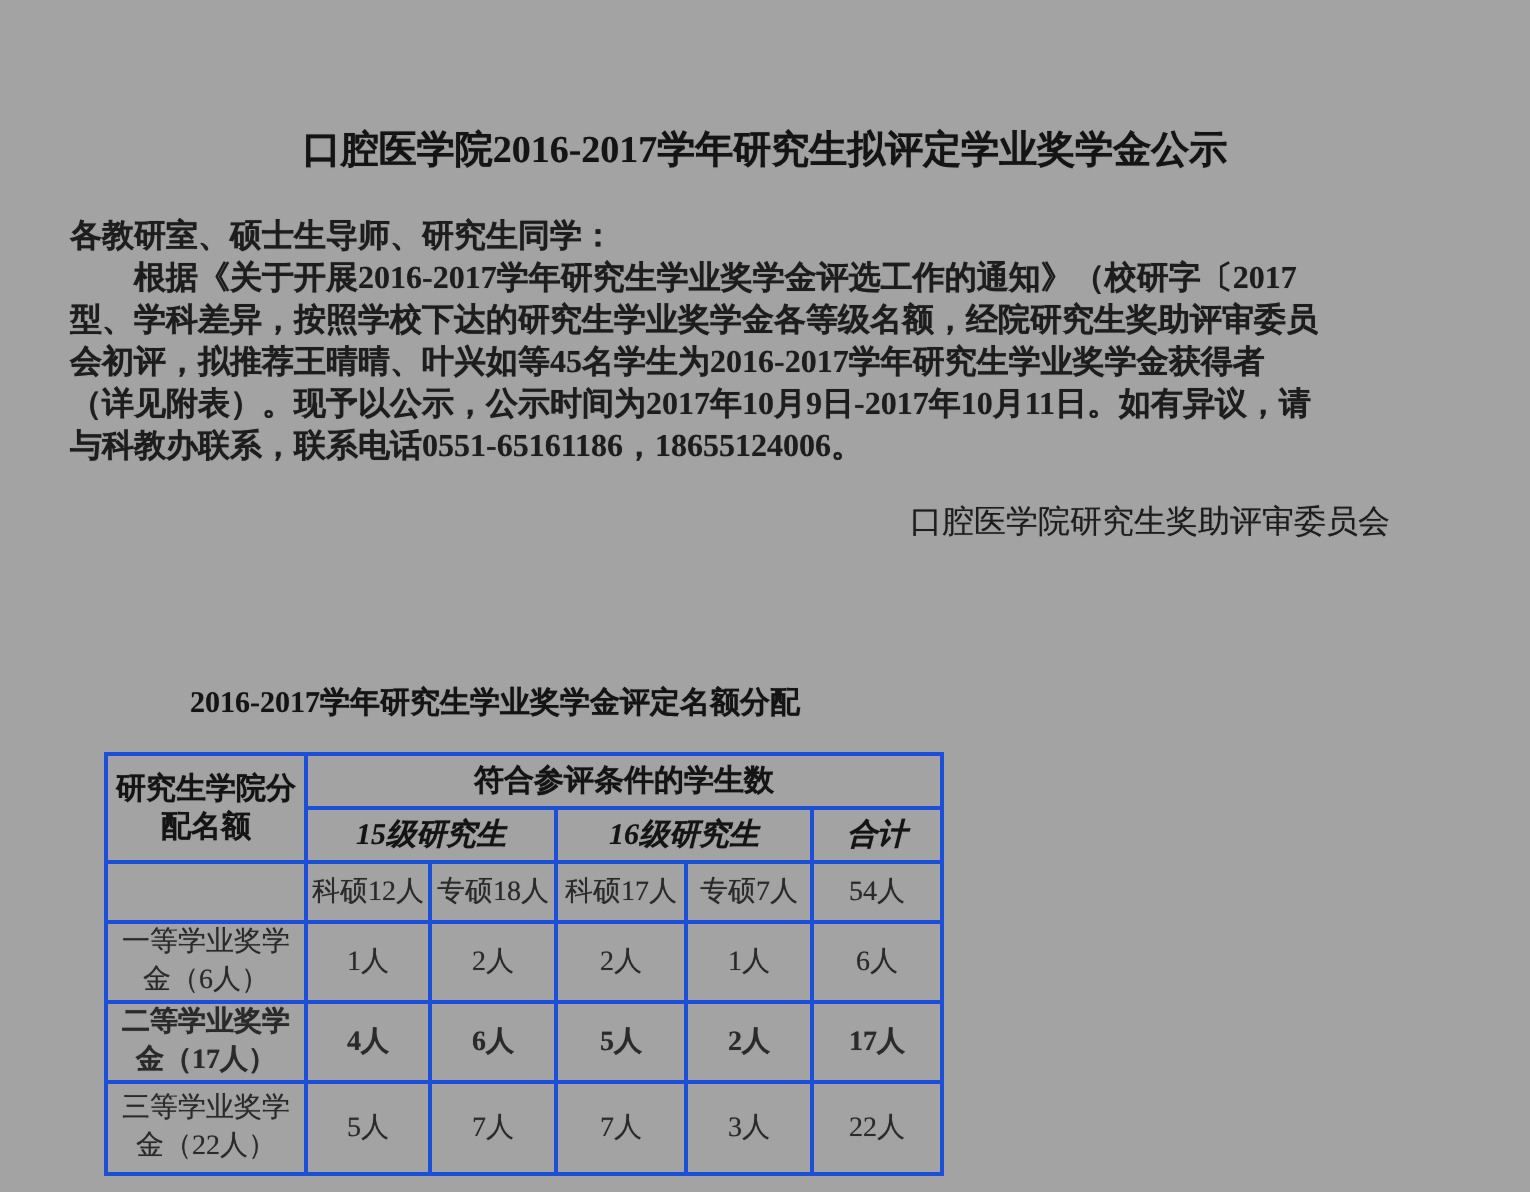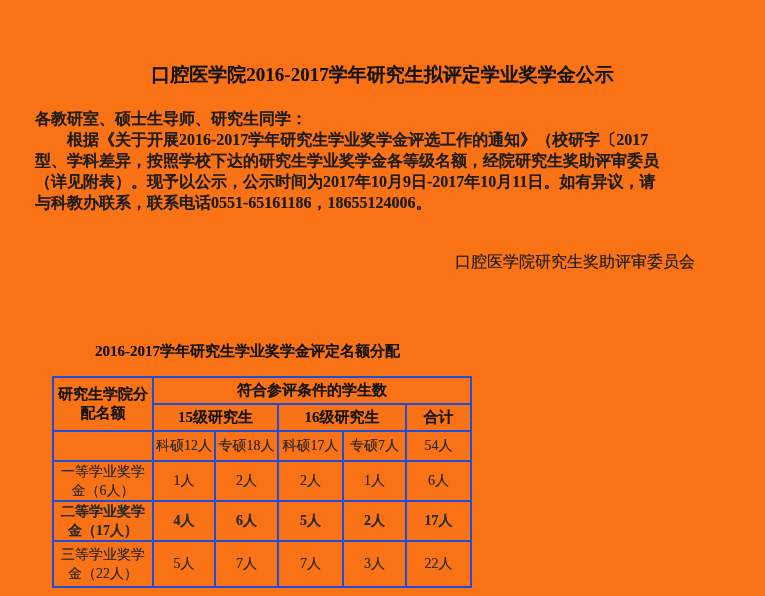--- a/index.html
+++ b/index.html
@@ -4,21 +4,21 @@
 <style>
   html, body {
     margin: 0;
     padding: 0;
     background: #ffffff;
   }
   .page {
     position: relative;
     width: 765px;
     height: 596px;
-    background: #f97316;
+    background: #a3a3a3;
     font-family: "Liberation Serif", "DejaVu Serif", serif;
     color: #1d1d1d;
     overflow: hidden;
     text-shadow: 0 0 0.4px rgba(20,20,20,0.5);
   }
   .doc-title {
     position: absolute;
     top: 62px;
     left: 0;
     right: 0;
@@ -78,21 +78,21 @@
     vertical-align: middle;
     padding: 0 2px;
     overflow: hidden;
   }
   table.quota th {
     font-size: 15px;
     font-weight: bold;
     color: #141414;
   }
   tr.r1 { height: 27px; }
-  tr.r2 { height: 27px; }
+  tr.r2 { height: 27px; font-style: italic; }
   tr.r3 { height: 30px; }
   tr.r4 { height: 36px; }
   tr.r5 { height: 37px; font-weight: bold; }
   tr.r6 { height: 46px; }
   td.rowlabel {
     text-align: left;
     padding-left: 3px;
     line-height: 19px;
   }
 </style>
@@ -100,20 +100,21 @@
 <body>
 
 <div class="page">
 
   <h1 class="doc-title">口腔医学院2016-2017学年研究生拟评定学业奖学金公示</h1>
 
   <div class="body-text">
     <div class="line">各教研室、硕士生导师、研究生同学：</div>
     <div class="line indent">根据《关于开展2016-2017学年研究生学业奖学金评选工作的通知》（校研字〔2017</div>
     <div class="line">型、学科差异，按照学校下达的研究生学业奖学金各等级名额，经院研究生奖助评审委员</div>
+    <div class="line">会初评，拟推荐王晴晴、叶兴如等45名学生为2016-2017学年研究生学业奖学金获得者</div>
     <div class="line">（详见附表）。现予以公示，公示时间为2017年10月9日-2017年10月11日。如有异议，请</div>
     <div class="line">与科教办联系，联系电话0551-65161186，18655124006。</div>
   </div>
 
   <div class="sig">口腔医学院研究生奖助评审委员会</div>
 
   <h2 class="table-title">2016-2017学年研究生学业奖学金评定名额分配</h2>
 
   <table class="quota">
     <colgroup>

